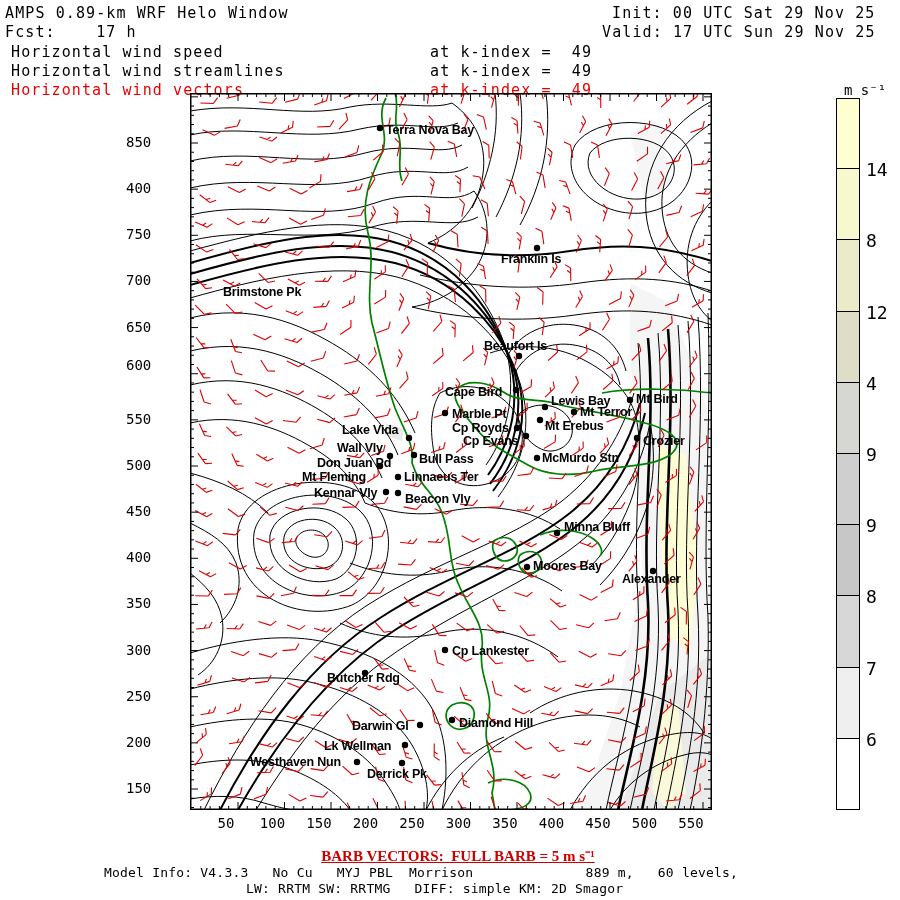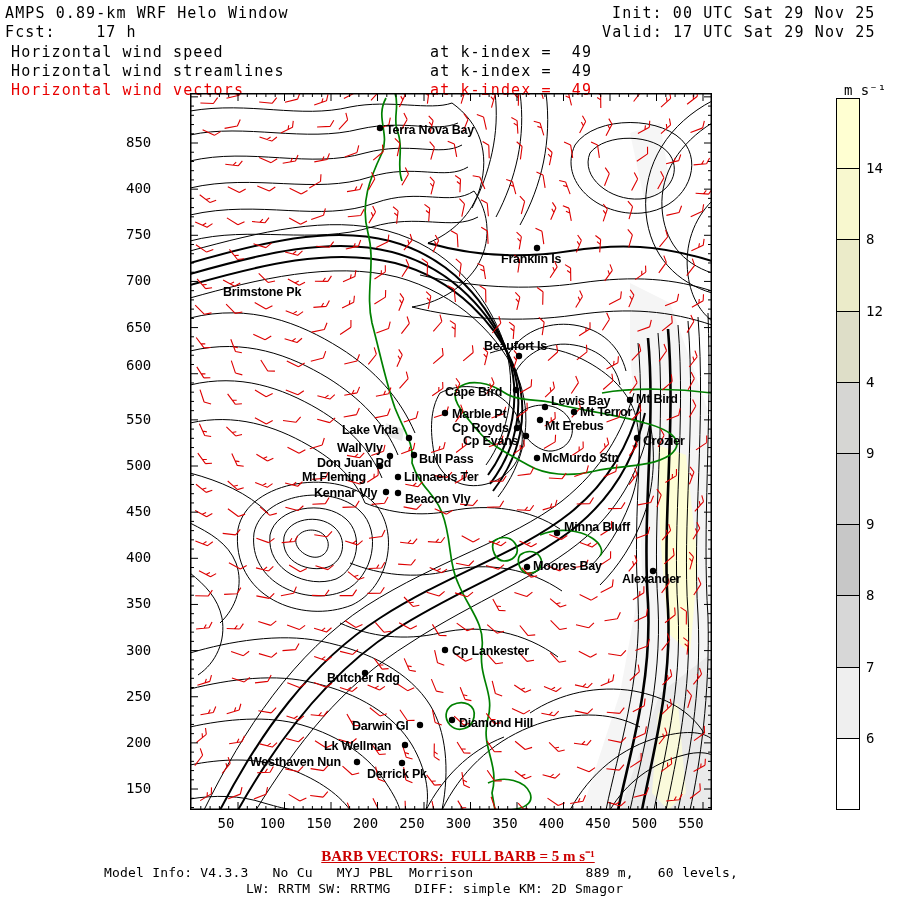--- a/index.html
+++ b/index.html
@@ -11,35 +11,35 @@
   .red{color:#e80000;}
   .ftr{font-size:13px;letter-spacing:0.2px;}
   .barbnote{font-family:"Liberation Serif", serif;font-weight:bold;
             font-size:15px;color:#cc0000;text-align:center;text-decoration:underline;}
   .ticklab{font-size:14px;}
   .xlab{text-align:center;}
   .ylab{text-align:left;}
   #map-box{position:absolute;left:178px;top:93px;width:568px;height:717px;padding-left:12px;}
   #cbar{position:absolute;left:836px;top:98px;width:24px;height:712px;}
   .cseg{position:absolute;left:0;width:24px;border:1px solid #000;box-sizing:border-box;}
-  .clab{position:absolute;font-size:14px;}
+  .clab{position:absolute;font-size:18px;}
   svg text.stn{font-family:"Liberation Sans", sans-serif;font-weight:bold;
                font-size:12.5px;letter-spacing:-0.2px;fill:#000;}
   .c1{fill:none;stroke:#000;stroke-width:1;}
   .c2{fill:none;stroke:#000;stroke-width:2;}
   .c3{fill:none;stroke:#000;stroke-width:2.6;}
   .coast{fill:none;stroke:#008000;stroke-width:1.7;}
 </style>
 </head>
 <body>
 
 <div class="abs hdr" style="left:5px;top:6px;">AMPS 0.89-km WRF Helo Window</div>
 <div class="abs hdr" style="left:612px;top:6px;">Init: 00 UTC Sat 29 Nov 25</div>
 <div class="abs hdr" style="left:5px;top:25px;">Fcst:    17 h</div>
-<div class="abs hdr" style="left:602px;top:25px;">Valid: 17 UTC Sat 29 Nov 25</div>
+<div class="abs hdr" style="left:602px;top:25px;">Valid: 17 UTC Sun 29 Nov 25</div>
 
 <div class="abs fld" style="left:11px;top:45px;">Horizontal wind speed</div>
 <div class="abs fld" style="left:430px;top:45px;">at k-index =  49</div>
 <div class="abs fld" style="left:11px;top:64px;">Horizontal wind streamlines</div>
 <div class="abs fld" style="left:430px;top:64px;">at k-index =  49</div>
 <div class="abs fld red" style="left:11px;top:83px;">Horizontal wind vectors</div>
 <div class="abs fld red" style="left:430px;top:83px;">at k-index =  49</div>
 
 <div id="map-box">
 <svg id="map-svg" width="522" height="717" viewBox="0 0 522 717">

